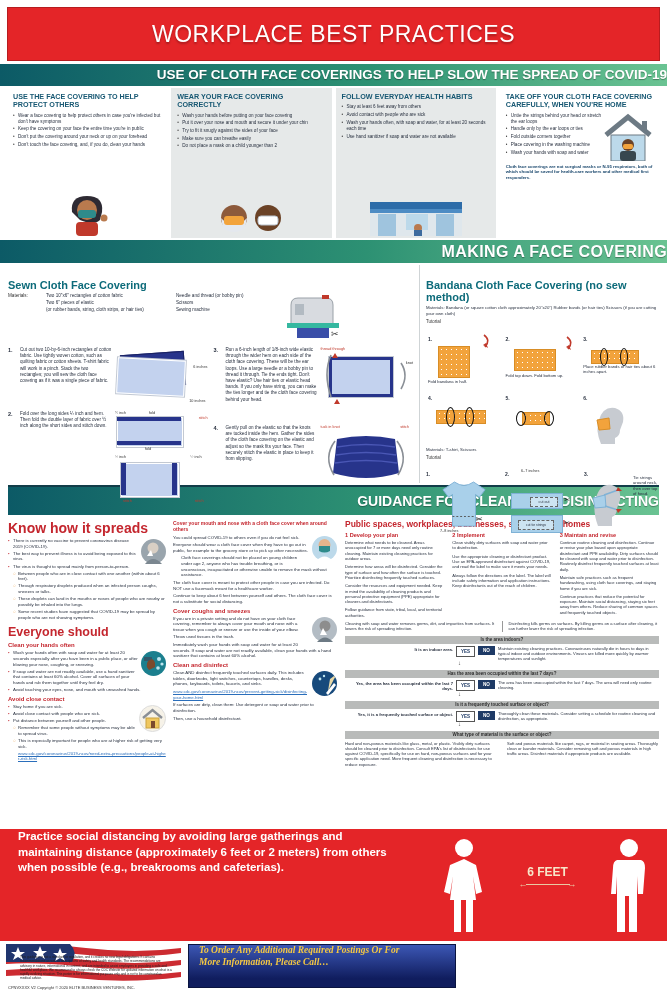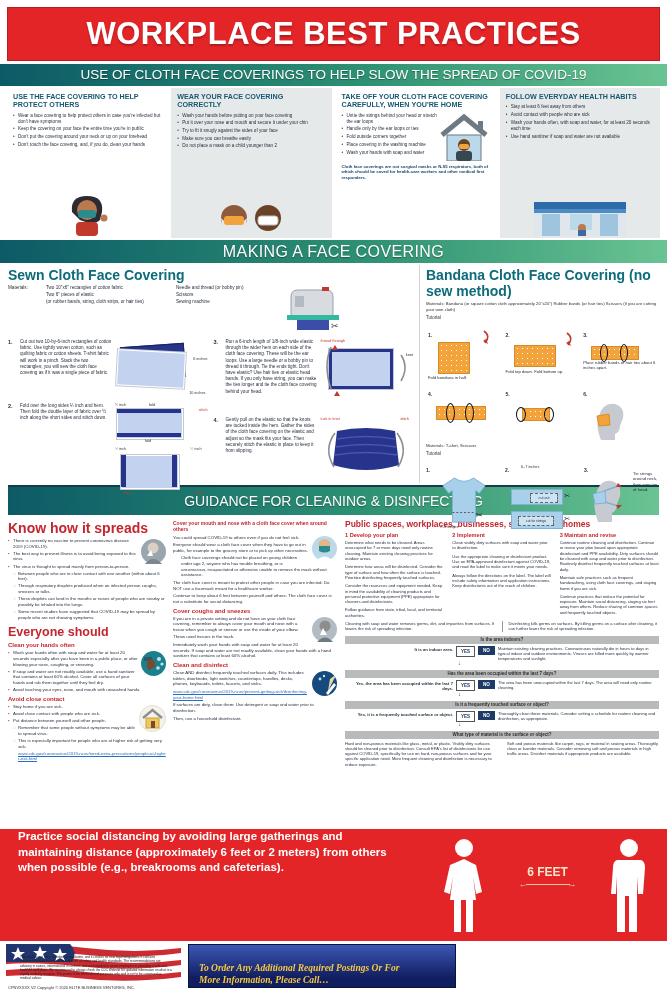--- a/index.html
+++ b/index.html
@@ -1,41 +1,41 @@
 <!DOCTYPE html>
 <html><head>
 <meta charset="utf-8">
 <style>
   html,body{margin:0;padding:0;background:#fff}
   .poster{position:relative;width:667px;height:1000px;background:#fff;font-family:"Liberation Sans",sans-serif;color:#28303f;overflow:hidden}
   
   .hdr{margin:7px 7px 0 7px;height:52px;background:#e42528;border:1px solid #b71c1f;display:flex;align-items:center;justify-content:center}
-  .hdr span{color:#fff;font-weight:700;font-size:31px;letter-spacing:.5px;text-shadow:0 2px 2px rgba(0,0,0,.25)}
-  .banner{background:linear-gradient(90deg,#0c5a66,#2d9173 55%,#6ac392);color:#fff;font-weight:400;text-align:center;text-shadow:0 1px 1px rgba(0,0,0,.35)}
+  .hdr span{color:#fff;font-weight:400;font-size:23px;letter-spacing:.5px;text-shadow:0 2px 2px rgba(0,0,0,.25)}
+  .banner{background:linear-gradient(90deg,#0c5a66,#2d9173 55%,#6ac392);color:#fff;font-weight:700;text-align:right;text-shadow:0 1px 1px rgba(0,0,0,.35)}
   .b1{margin-top:3px;height:22px;line-height:22px;font-size:13.5px}
   .b2{margin-top:2px;height:23px;line-height:23px;font-size:16px;letter-spacing:.4px}
   .dual{display:flex;gap:8px;margin:2px 8px 0 8px}
   .dual .banner{flex:1;height:28px;line-height:28px;font-size:14px;border-top:2px solid #123d49}
   
   .topcols{display:flex;gap:4px;margin:2px 7px 0 7px;height:150px}
   .tcol{flex:1;padding:5px 6px;position:relative;overflow:hidden}
   .tcol.gray{background:#e6e9e9}
   .tcol h3{margin:0 0 3px 0;font-size:7.2px;line-height:1.15;color:#175873}
   .blt{font-size:4.6px;line-height:1.35;margin:0 0 1.5px 0;padding-left:5px;position:relative}
   .blt::before{content:"•";position:absolute;left:0;color:#444}
   .note{margin:3px 0 0 0;font-size:4.3px;font-weight:700;color:#17456b;line-height:1.35}
   .illus{position:absolute;bottom:2px;left:0;right:0;display:flex;justify-content:center}
   .c4row{display:flex;align-items:flex-start}
   .c4row .blist{flex:1}
   
   .making{display:flex;margin:2px 8px 0 8px;height:218px}
   .mleft{width:405px}
   .vdiv{width:1px;background:#cfd4d6;margin:0 6px}
   .mright{flex:1}
-  .mleft h4,.mright h4{margin:2px 0 2px 0;font-size:14px;color:#0d6b7a}
+  .mleft h4,.mright h4{margin:14px 0 2px 0;font-size:11px;color:#0d6b7a}
   .mats{display:flex;gap:10px;font-size:4.6px;position:relative}
   .mlabel{font-weight:400;color:#333;width:28px}
   .matline{margin-bottom:1px;line-height:1.3}
   .steps{display:flex;gap:6px;margin-top:8px}
   .stepcol{flex:1;display:flex;flex-direction:column;gap:8px}
   .step{display:flex;gap:3px}
   .snum{font-weight:700;font-size:5.5px;width:9px}
   .step p{margin:0;font-size:4.6px;line-height:1.35;width:92px}
   .dgm{position:relative;flex:1}
   .lbl{position:absolute;font-size:3.8px;color:#333;white-space:nowrap}
@@ -97,21 +97,21 @@
   .social h1{margin:10px 0 0 18px;font-size:27px;letter-spacing:.3px}
   .social .stext p{margin:6px 0 0 18px;width:392px;font-size:11.5px;font-weight:700;line-height:1.35}
   .figs{position:absolute;right:14px;top:8px;width:215px;height:98px;display:flex;align-items:center;justify-content:space-between}
   .feet{display:flex;flex-direction:column;align-items:center;color:#f7e6c9;font-weight:700;font-size:12px;margin-top:-18px}
   .arrline{display:flex;align-items:center;color:#e9c9a3;font-size:9px}
   .arrline .ln{width:44px;border-top:1.5px solid #e9c9a3;margin:0 -2px}
   
   .footer{position:relative;height:52px;margin-top:2px}
   .flagwrap{position:absolute;left:6px;top:1px}
   .disc{position:absolute;left:20px;top:9px;width:152px;font-size:3.2px;line-height:1.3;color:#222}
-  .orderbox{position:absolute;left:188px;top:1px;width:266px;height:42px;background:linear-gradient(180deg,#3c57b5,#101d5e 80%);border:1px solid #0a1440;display:flex;align-items:flex-end}
+  .orderbox{position:absolute;left:188px;top:1px;width:266px;height:42px;background:linear-gradient(180deg,#3c57b5,#101d5e 80%);border:1px solid #0a1440;display:flex;align-items:flex-start}
   .orderbox p{margin:0 0 0 10px;font-family:"Liberation Serif",serif;font-style:italic;font-weight:700;color:#f5c842;font-size:9.5px;line-height:1.25;width:220px}
   .copyr{position:absolute;left:8px;bottom:1px;font-size:4px;color:#333}
   svg{display:block}
 </style>
 </head>
 <body>
 
 <div class="poster">
 
   <div class="hdr">
@@ -151,41 +151,20 @@
         </div>
       <div class="illus">
         <svg width="66" height="34" viewBox="0 0 66 34">
             <circle cx="16" cy="16" r="13" fill="#8d5a3b"></circle>
             <path d="M3 16 q13 14 26 0 l-2 10 q-11 8 -22 0 Z" fill="#e4e8ee"></path>
             <rect x="6" y="14" width="20" height="9" rx="3" fill="#f2a33c"></rect>
             <circle cx="50" cy="16" r="13" fill="#6b4226"></circle>
             <rect x="40" y="14" width="20" height="9" rx="3" fill="#ffffff" stroke="#b9c2cc"></rect>
           </svg>
       </div>
-    </div>
-    <div class="tcol">
-      <h3>TAKE OFF YOUR CLOTH FACE COVERING CAREFULLY, WHEN YOU'RE HOME</h3>
-      <div class="c4row">
-        <div class="blist">
-            <div class="blt">Untie the strings behind your head or stretch the ear loops</div>
-            <div class="blt">Handle only by the ear loops or ties</div>
-            <div class="blt">Fold outside corners together</div>
-            <div class="blt">Place covering in the washing machine</div>
-            <div class="blt">Wash your hands with soap and water</div>
-          </div>
-        <svg width="52" height="48" viewBox="0 0 52 48">
-            <path d="M4 22 L26 4 L48 22" fill="none" stroke="#6d7a84" stroke-width="5"></path>
-            <rect x="9" y="22" width="34" height="26" fill="#bcd9ea" stroke="#6d7a84"></rect>
-            <rect x="40" y="8" width="5" height="9" fill="#6d7a84"></rect>
-            <circle cx="26" cy="32" r="6" fill="#6b4226"></circle>
-            <rect x="21" y="31" width="10" height="5" rx="2" fill="#f2a33c"></rect>
-            <rect x="18" y="38" width="16" height="10" rx="3" fill="#37474f"></rect>
-          </svg>
-      </div>
-      <p class="note">Cloth face coverings are not surgical masks or N-95 respirators, both of which should be saved for health-care workers and other medical first responders.</p>
     </div>
     <div class="tcol gray">
       <h3>FOLLOW EVERYDAY HEALTH HABITS</h3>
       <div>
           <div class="blt">Stay at least 6 feet away from others</div>
           <div class="blt">Avoid contact with people who are sick</div>
           <div class="blt">Wash your hands often, with soap and water, for at least 20 seconds each time</div>
           <div class="blt">Use hand sanitizer if soap and water are not available</div>
         </div>
       <div class="illus">
@@ -193,20 +172,41 @@
             <rect x="4" y="6" width="92" height="34" fill="#dfe7ec"></rect>
             <rect x="4" y="6" width="92" height="7" fill="#2d6ca8"></rect>
             <path d="M4 13 h92 v4 h-92 Z" fill="#4d8cc4"></path>
             <rect x="12" y="18" width="18" height="22" fill="#9fc4de"></rect>
             <rect x="40" y="18" width="22" height="16" fill="#bcd9ea"></rect>
             <rect x="70" y="18" width="18" height="22" fill="#9fc4de"></rect>
             <circle cx="52" cy="32" r="4" fill="#b97a4e"></circle>
             <rect x="48" y="34" width="8" height="6" fill="#3d6b9e"></rect>
           </svg>
       </div>
+    </div>
+    <div class="tcol">
+      <h3>TAKE OFF YOUR CLOTH FACE COVERING CAREFULLY, WHEN YOU'RE HOME</h3>
+      <div class="c4row">
+        <div class="blist">
+            <div class="blt">Untie the strings behind your head or stretch the ear loops</div>
+            <div class="blt">Handle only by the ear loops or ties</div>
+            <div class="blt">Fold outside corners together</div>
+            <div class="blt">Place covering in the washing machine</div>
+            <div class="blt">Wash your hands with soap and water</div>
+          </div>
+        <svg width="52" height="48" viewBox="0 0 52 48">
+            <path d="M4 22 L26 4 L48 22" fill="none" stroke="#6d7a84" stroke-width="5"></path>
+            <rect x="9" y="22" width="34" height="26" fill="#bcd9ea" stroke="#6d7a84"></rect>
+            <rect x="40" y="8" width="5" height="9" fill="#6d7a84"></rect>
+            <circle cx="26" cy="32" r="6" fill="#6b4226"></circle>
+            <rect x="21" y="31" width="10" height="5" rx="2" fill="#f2a33c"></rect>
+            <rect x="18" y="38" width="16" height="10" rx="3" fill="#37474f"></rect>
+          </svg>
+      </div>
+      <p class="note">Cloth face coverings are not surgical masks or N-95 respirators, both of which should be saved for health-care workers and other medical first responders.</p>
     </div>
   </div>
 
   <div class="banner b2">
     <span>MAKING A FACE COVERING</span>
   </div>
 
   <div class="making">
     <div class="mleft">
       <h4>Sewn Cloth Face Covering</h4>

